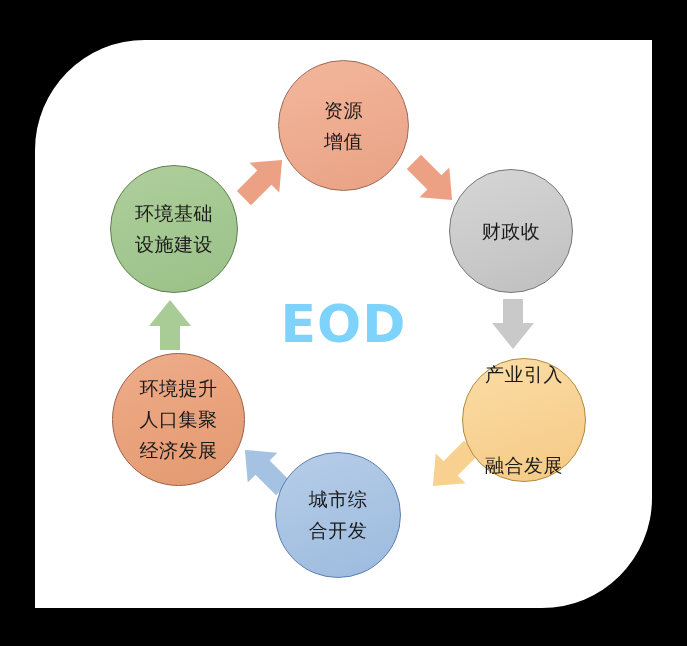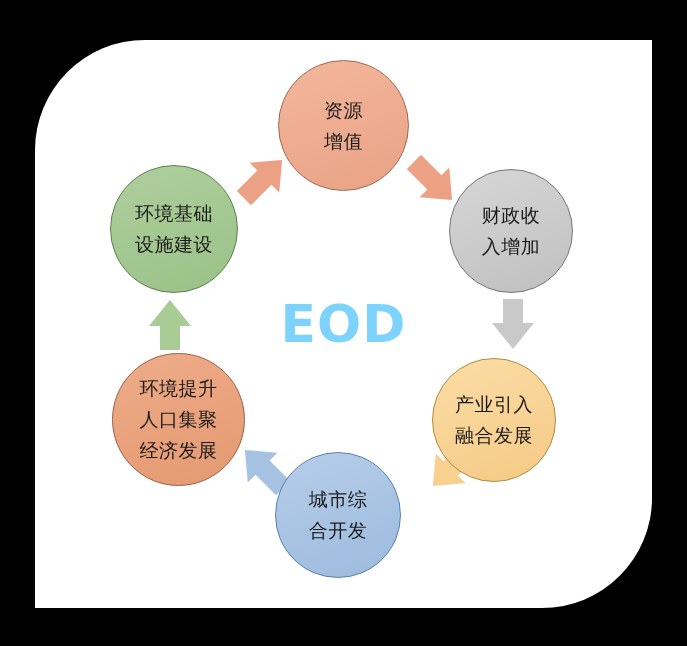--- a/index.html
+++ b/index.html
@@ -46,23 +46,24 @@
     background:linear-gradient(160deg,#f3b79c 0%,#eeac90 50%,#e9a285 100%);
     border:1px solid #9a6a55;
   }
   .n-fiscal{
     left:449px;top:169px;width:124px;height:124px;
     background:linear-gradient(160deg,#d6d6d6 0%,#cbcbcb 50%,#bfbfbf 100%);
     border:1px solid #767676;
     text-align:right;
   }
   .n-industry{
-    left:432px;top:358px;width:124px;height:124px;
+    left:462px;top:358px;width:124px;height:124px;
     background:linear-gradient(160deg,#fbdda5 0%,#f8d396 50%,#f5c984 100%);
     border:1px solid #b08a3c;
+    justify-content:space-between;
   }
   .n-urban{
     left:275px;top:452px;width:126px;height:126px;
     background:linear-gradient(160deg,#b6cde8 0%,#a9c4e3 50%,#9dbade 100%);
     border:1px solid #5b7fae;
   }
   .n-upgrade{
     left:112px;top:353px;width:133px;height:133px;
     background:linear-gradient(160deg,#eead8a 0%,#e9a27c 50%,#e39a72 100%);
     border:1px solid #9a6149;
@@ -146,21 +147,20 @@
     </svg>
   </div>
 
   <div class="node n-resource">
     <span class="ln">资源</span>
     <span class="ln">增值</span>
   </div>
 
   <div class="node n-fiscal">
     <span class="ln">财政收</span>
-    <span class="ln">入增加</span>
   </div>
 
   <div class="node n-industry">
     <span class="ln">产业引入</span>
     <span class="ln">融合发展</span>
   </div>
 
   <div class="node n-urban">
     <span class="ln">城市综</span>
     <span class="ln">合开发</span>

